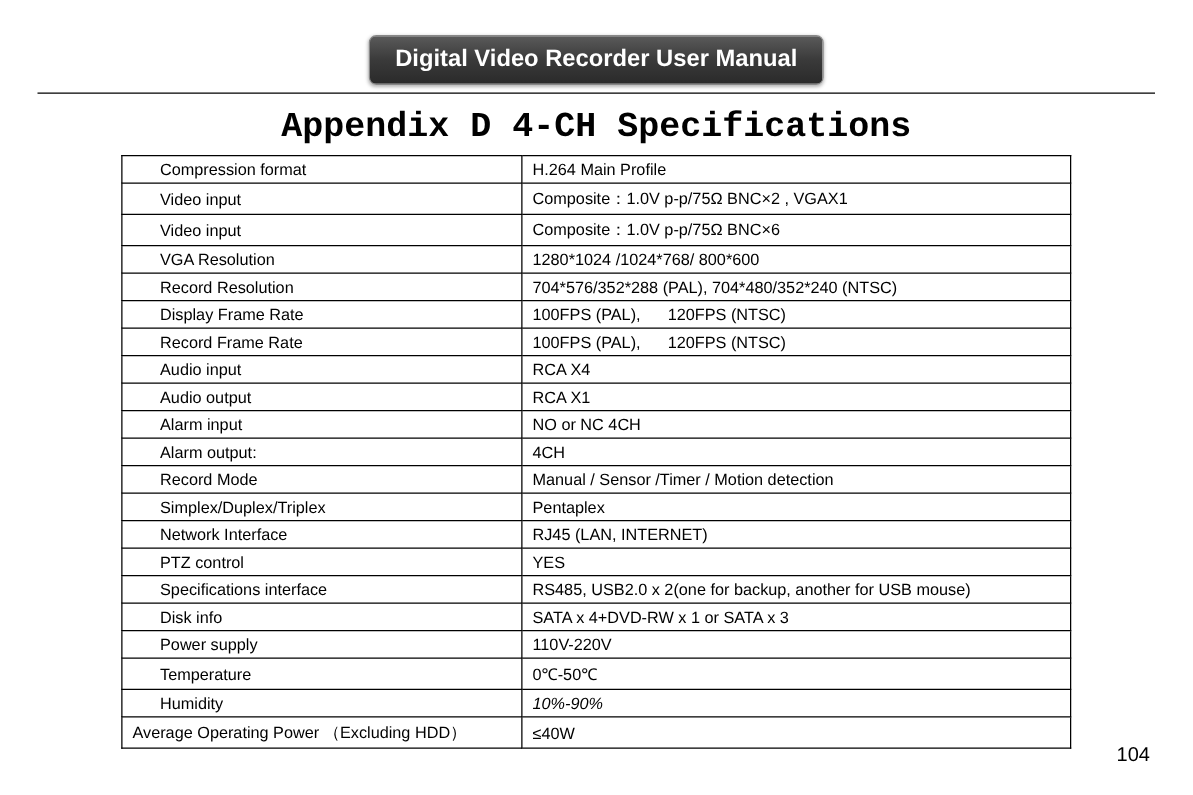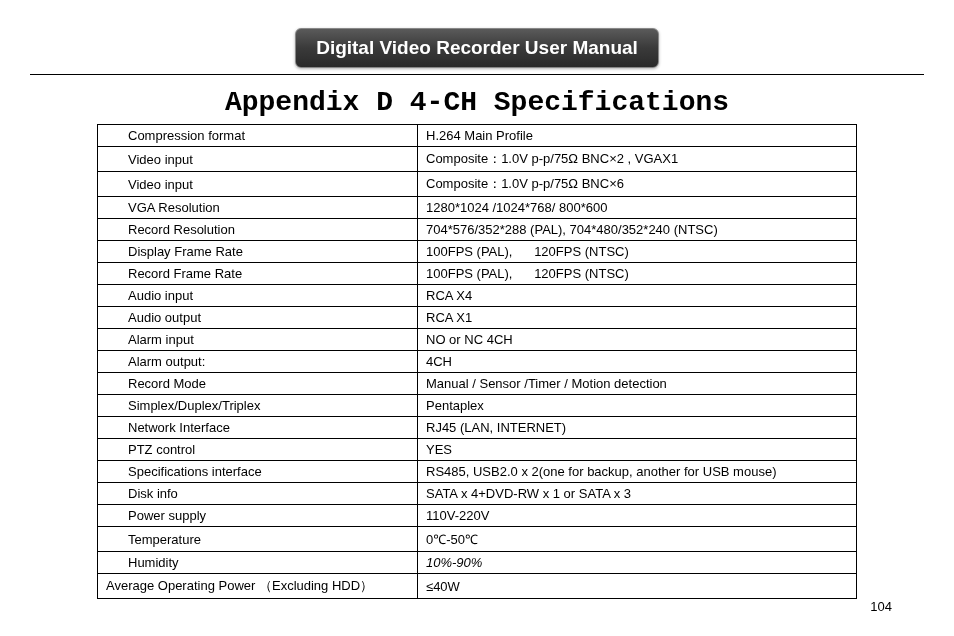--- a/index.html
+++ b/index.html
@@ -55,23 +55,23 @@
       height: 21px;
     }
     .spec-table td.val {
       padding-left: 8px;
     }
     .spec-table td.label {
       width: 320px;
     }
     .page-number {
       position: absolute;
-      right: 62px;
+      right: 34px;
       bottom: 22px;
-      font-size: 13px;
+      font-size: 16px;
       margin-top: 20px;
     }
   </style>
 </head>
 <body>
 
 <div class="header-container">
   <div class="header-badge">Digital Video Recorder User Manual</div>
 </div>
 <hr class="top-rule">

